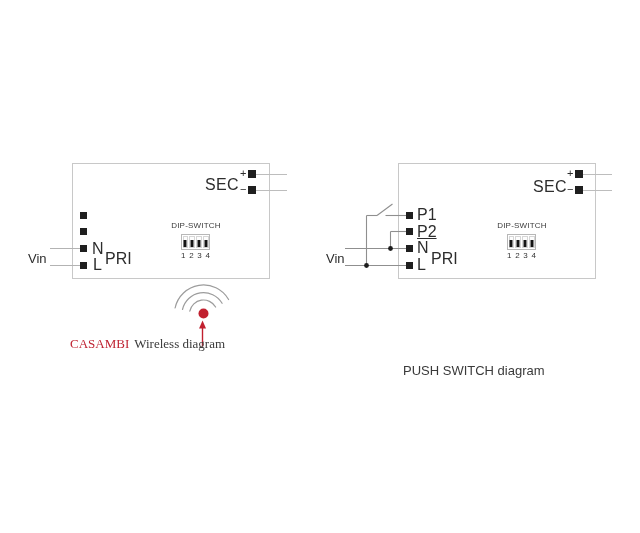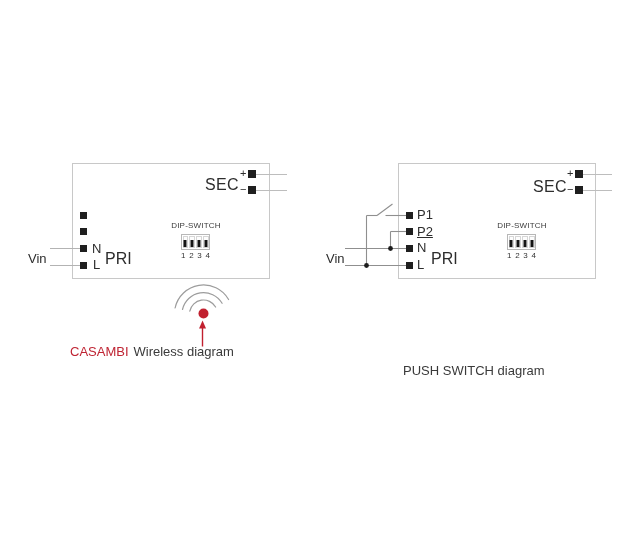--- a/index.html
+++ b/index.html
@@ -7,21 +7,21 @@
     position:relative;width:640px;height:533px;background:#ffffff;overflow:hidden;
     font-family:"Liberation Sans","DejaVu Sans",sans-serif;color:#2d2d2d;
   }
   .abs{position:absolute;}
   .driver-box{position:absolute;width:198px;height:116px;border:1px solid #c8c8c8;background:#ffffff;box-sizing:border-box;}
   .term{position:absolute;width:7px;height:7px;background:#1f1f1f;}
   .term-big{position:absolute;width:8px;height:8px;background:#1f1f1f;}
   .wire{position:absolute;height:1px;background:#b3b3b3;}
   .wire-sec{position:absolute;height:1px;background:#bdbdbd;}
   .lbl{position:absolute;white-space:nowrap;color:#2d2d2d;}
-  .lbl-term{font-size:13px;line-height:12px;}
+  .lbl-term{font-size:16px;line-height:12px;}
   .lbl-pri{font-size:16px;line-height:13px;}
   .lbl-sec{font-size:16px;line-height:14px;letter-spacing:0.3px;text-align:center;}
   .lbl-vin{font-size:13px;line-height:13px;}
   .lbl-sign{font-size:11px;line-height:11px;color:#2d2d2d;}
   .dip-label{position:absolute;width:56px;text-align:center;font-size:8px;line-height:9px;color:#3a3a3a;letter-spacing:0.2px;}
   .dip-body{position:absolute;width:29px;height:16px;border:1px solid #b7b7b7;background:#ffffff;box-sizing:border-box;display:flex;}
   .dip-cell{flex:1;margin:1px 0.5px;border:1px solid #d6d6d6;position:relative;background:#fdfdfd;}
   .dip-handle{position:absolute;bottom:0px;left:50%;transform:translateX(-50%);width:3px;height:7px;background:#141414;}
   .dip-nums{position:absolute;width:31px;display:flex;justify-content:space-between;padding:0 1px;box-sizing:border-box;font-size:8px;line-height:9px;color:#333333;}
   .caption{position:absolute;font-size:13px;line-height:15px;color:#3a3a3a;white-space:nowrap;}
@@ -80,21 +80,21 @@
 
   <svg class="abs" style="left:168px;top:280px;" width="74" height="72" viewBox="168 280 74 72">
     <path d="M 175.1 308 A 29 29 0 0 1 228.6 299.5" fill="none" stroke="#9c9c9c" stroke-width="1.2" stroke-linecap="round"></path>
     <path d="M 182.5 309.5 A 21.5 21.5 0 0 1 222.1 303.3" fill="none" stroke="#9c9c9c" stroke-width="1.2" stroke-linecap="round"></path>
     <path d="M 189.8 311.1 A 14 14 0 0 1 215.6 307" fill="none" stroke="#9c9c9c" stroke-width="1.2" stroke-linecap="round"></path>
     <circle cx="203.5" cy="313.5" r="5" fill="#c1202f"></circle>
     <line x1="202.5" y1="346.5" x2="202.5" y2="327" stroke="#c1202f" stroke-width="1.4"></line>
     <polygon points="202.5,320.5 199,328.5 206,328.5" fill="#c1202f"></polygon>
   </svg>
 
-  <div class="caption" style="left:70px;top:344px;">
+  <div class="caption" style="left:70px;top:336px;font-family:Liberation Serif, serif;">
     <span class="brand">CASAMBI</span><span class="rest">Wireless diagram</span>
   </div>
 
   <div class="driver-box" style="left:398px;top:163px;"></div>
 
   <div class="term" style="left:406px;top:212px;"></div>
   <div class="term" style="left:406px;top:228px;"></div>
   <div class="term" style="left:406px;top:245px;"></div>
   <div class="term" style="left:406px;top:262px;"></div>
   <div class="lbl lbl-term" style="left:417px;top:209px;">P1</div>

